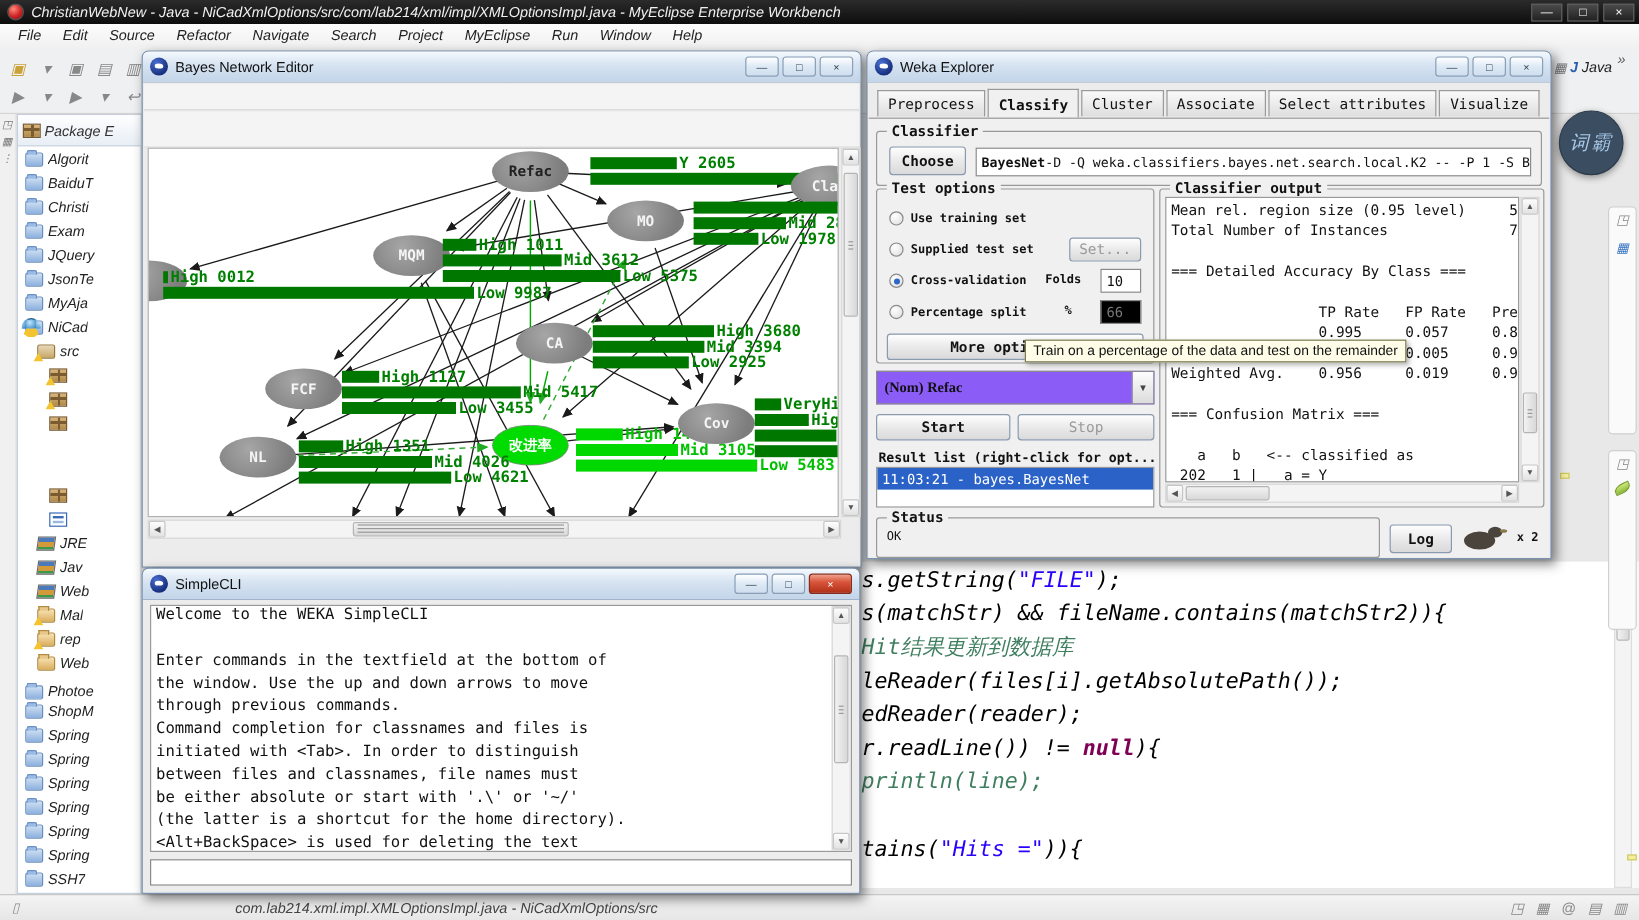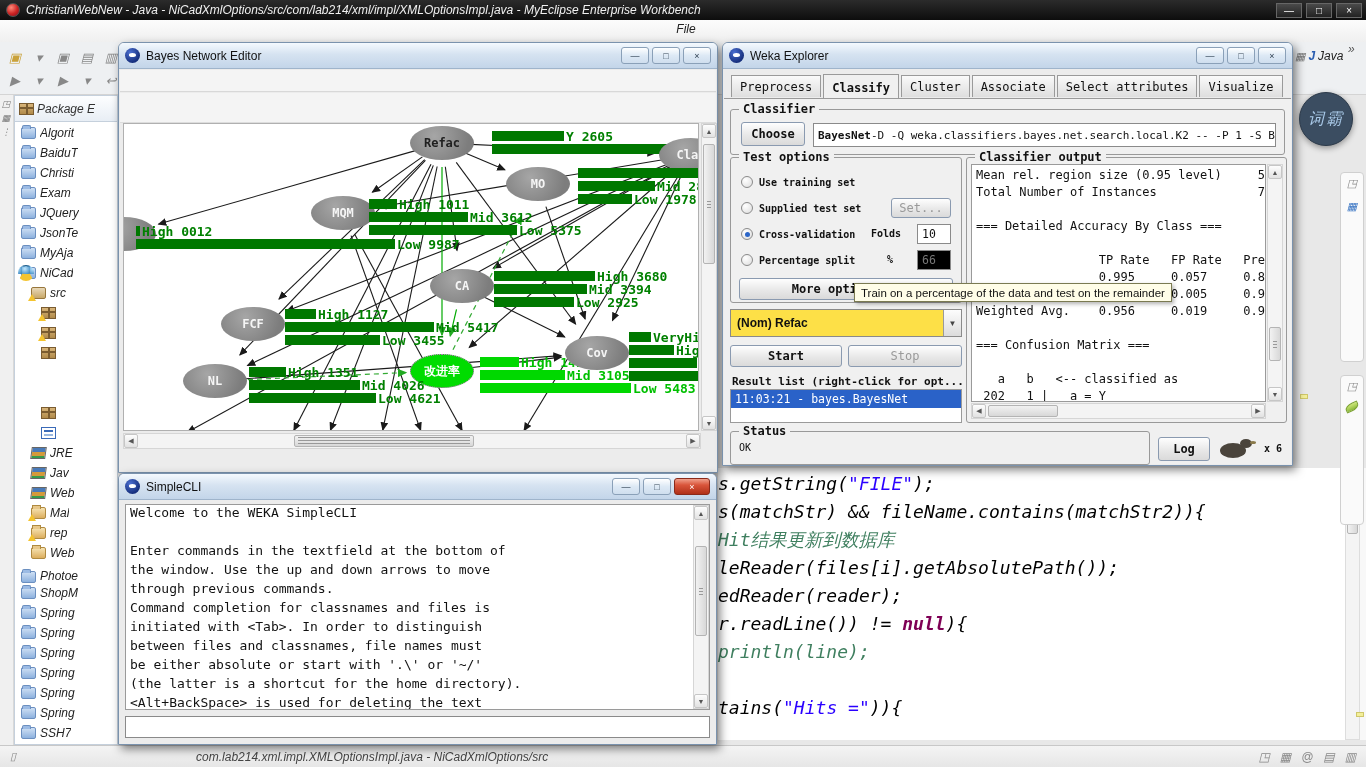--- a/index.html
+++ b/index.html
@@ -10,21 +10,21 @@
 
   
   .ec-title{left:0;top:0;width:1366px;height:20px;background:linear-gradient(#2b2b2b,#0d0d0d);
     color:#f0f0f0;display:flex;align-items:center;font-size:12px;padding:0 4px;}
   .ec-logo{width:14px;height:14px;border-radius:50%;margin:0 6px 0 2px;
     background:radial-gradient(circle at 35% 30%,#ff8a7a,#c22 55%,#7a1020);border:1px solid #555;flex:none;}
   .ec-ctrl{margin-left:auto;display:flex;gap:4px;}
   .ec-cbtn{width:26px;height:15px;display:flex;align-items:center;justify-content:center;
     color:#fff;font-size:10px;border:1px solid #666;background:linear-gradient(#4a4a4a,#222);}
   .ec-menu{left:0;top:20px;width:1366px;height:34px;background:linear-gradient(#fcfcfc,#e9e9e9);
-    border-bottom:1px solid #cfcfcf;display:flex;align-items:center;padding-left:6px;font-size:12px;color:#222;flex-direction:column;}
+    border-bottom:1px solid #cfcfcf;display:flex;padding-left:6px;font-size:12px;color:#222;}
   .ec-mi{padding:2px 9px;}
   .ec-toolzone{left:0;top:42px;width:1366px;height:53px;background:#eef0f2;border-bottom:1px solid #d4d4d4;}
   .ec-tbrow{position:absolute;display:flex;gap:6px;align-items:center;color:#888;font-size:13px;}
   .ec-tbi{width:18px;height:18px;display:flex;align-items:center;justify-content:center;}
   .ec-tbi.accent{color:#caa23a;}
   .rail{left:0;top:95px;width:14px;height:650px;background:#f0f0f0;border-right:1px solid #d8d8d8;}
   .rail-ic{width:12px;text-align:center;color:#777;font-size:9px;margin:4px 0;}
 
   
   .pkg{left:14px;top:95px;width:104px;height:650px;background:#fff;border:1px solid #c5d0dc;}
@@ -147,22 +147,22 @@
   .wbtn2.dis{color:#9a9a9a;font-weight:normal;}
   .rrow{position:absolute;display:flex;align-items:center;font-family:"DejaVu Sans Mono",monospace;
     font-size:10px;font-weight:bold;color:#111;white-space:nowrap;}
   .rad{width:12px;height:12px;border-radius:50%;border:1px solid #8a8a8a;margin-right:6px;flex:none;
     background:radial-gradient(circle at 35% 30%,#fff,#dcdcdc);}
   .rad.on{position:relative;}
   .rad.on::after{content:"";position:absolute;left:3px;top:3px;width:5px;height:5px;border-radius:50%;background:#2c66c8;}
   .field{border:1px solid #8a8a8a;background:#fff;font-family:"DejaVu Sans Mono",monospace;font-size:11.5px;
     display:flex;align-items:center;padding-left:4px;position:absolute;color:#111;}
   .field.dis{background:#000000;color:#777;}
-  .combo{position:absolute;border:1px solid #8a8a8a;background:#fde047;display:flex;align-items:center;
-    font-family:Liberation Sans, sans-serif;font-size:12px;font-weight:bold;color:#111;padding-left:6px;}
+  .combo{position:absolute;border:1px solid #8a8a8a;background:#8b5cf6;display:flex;align-items:center;
+    font-family:Liberation Serif, serif;font-size:12px;font-weight:bold;color:#111;padding-left:6px;}
   .combo-btn{margin-left:auto;width:18px;align-self:stretch;background:linear-gradient(#fdfdfd,#dcdcdc);
     border-left:1px solid #9a9a9a;display:flex;align-items:center;justify-content:center;font-size:8px;color:#444;}
   .outbox{position:absolute;background:#fff;border:1px solid #9a9a9a;overflow:hidden;}
   .oline{font-family:"DejaVu Sans Mono",monospace;font-size:12px;line-height:17px;white-space:pre;color:#111;}
   .rlist{position:absolute;background:#fff;border:1px solid #9a9a9a;overflow:hidden;}
   .ritem{height:18px;line-height:18px;background:#2a62c8;color:#fff;font-family:"DejaVu Sans Mono",monospace;
     font-size:11.5px;padding-left:4px;white-space:nowrap;}
   .tooltip{position:absolute;background:#fffde8;border:1px solid #7a7a52;box-shadow:2px 2px 4px rgba(0,0,0,.3);
     font-size:11.5px;color:#111;display:flex;align-items:center;padding:0 6px;z-index:30;white-space:nowrap;}
   .bird{position:absolute;width:40px;height:24px;}
@@ -726,21 +726,21 @@
       <div class="grp" style="left:6px;top:332px;width:420px;height:34px;">
         <span class="grp-t">Status</span>
         <span class="rrow" style="left:8px;top:10px;font-weight:normal;">OK</span>
       </div>
       <div class="wbtn2" style="left:434px;top:338px;width:52px;height:24px;">Log</div>
       <span class="bird" style="left:494px;top:336px;">
         <i class="b1"></i>
           <i class="b2"></i>
           <i class="b3"></i>
       </span>
-      <span class="rrow" style="left:540px;top:344px;">x 6</span>
+      <span class="rrow" style="left:540px;top:344px;">x 2</span>
 
       <div class="tooltip" style="left:130px;top:184px;height:19px;">Train on a percentage of the data and test on the remainder</div>
     </div>
   </div>
 
   <div class="win" style="left:118px;top:473px;width:599px;height:272px;">
     <div class="wt">
       <span class="wicon"></span>
       <span>SimpleCLI</span>
       <span class="wbtns">

